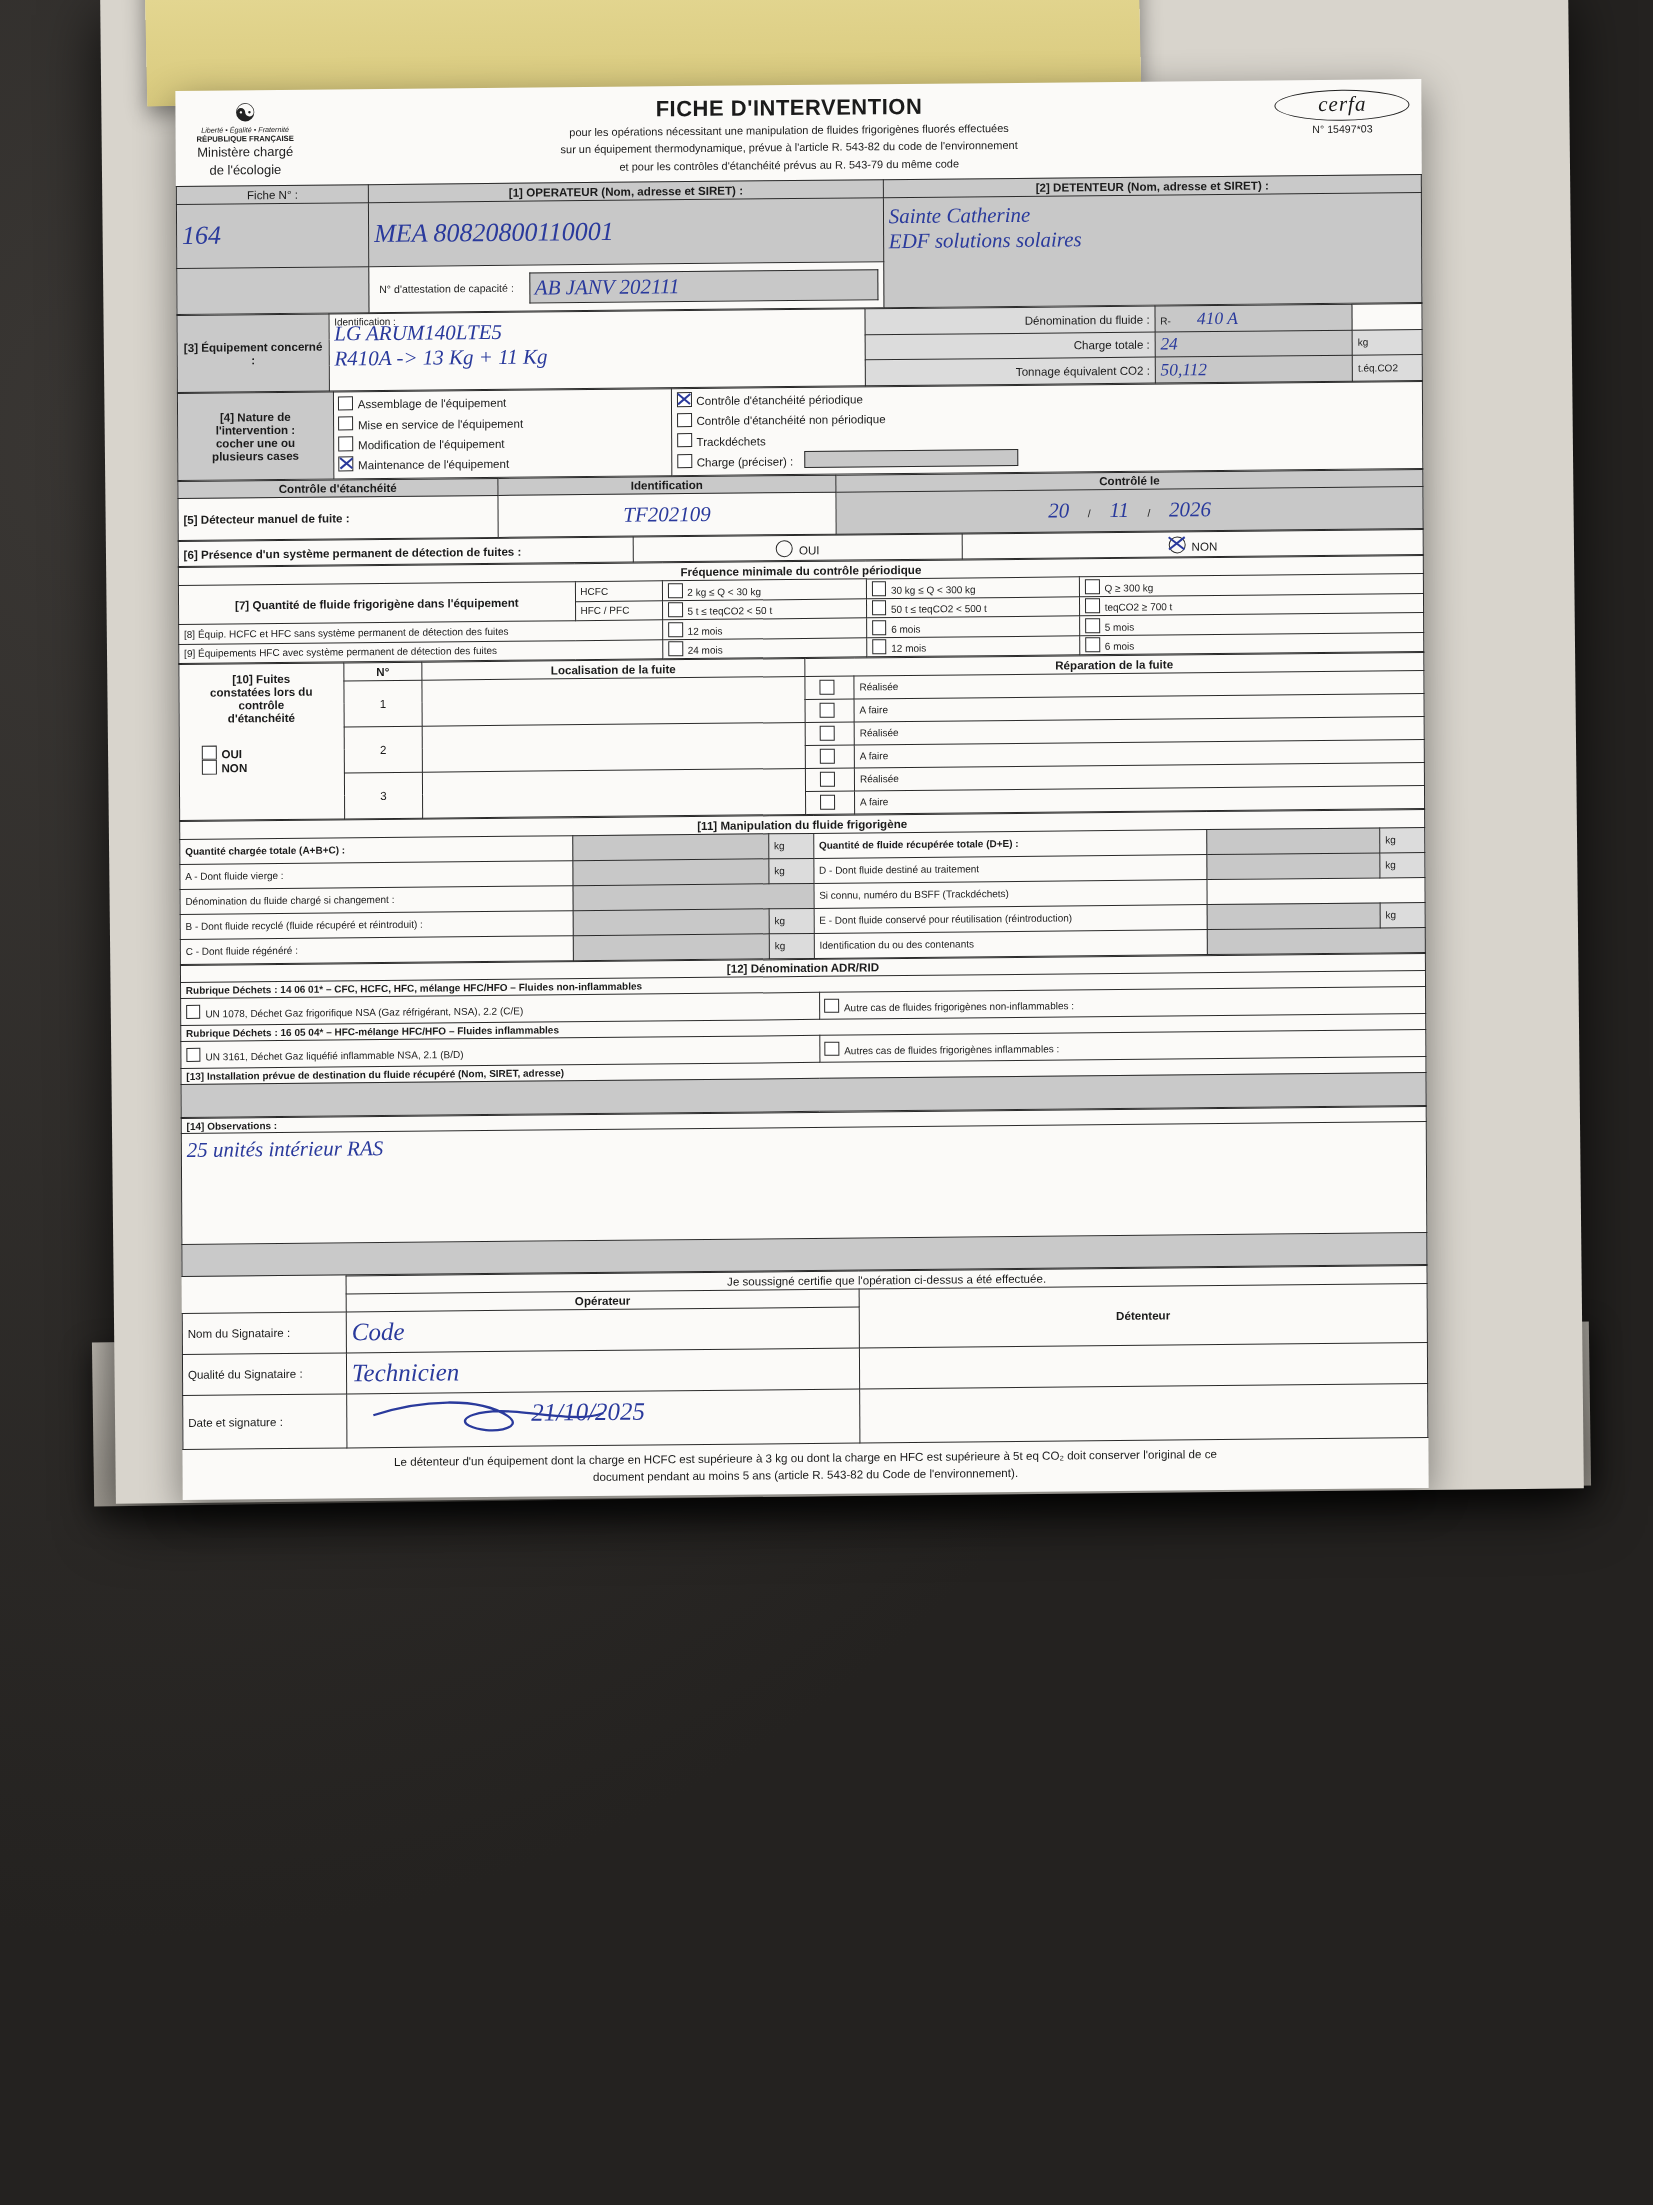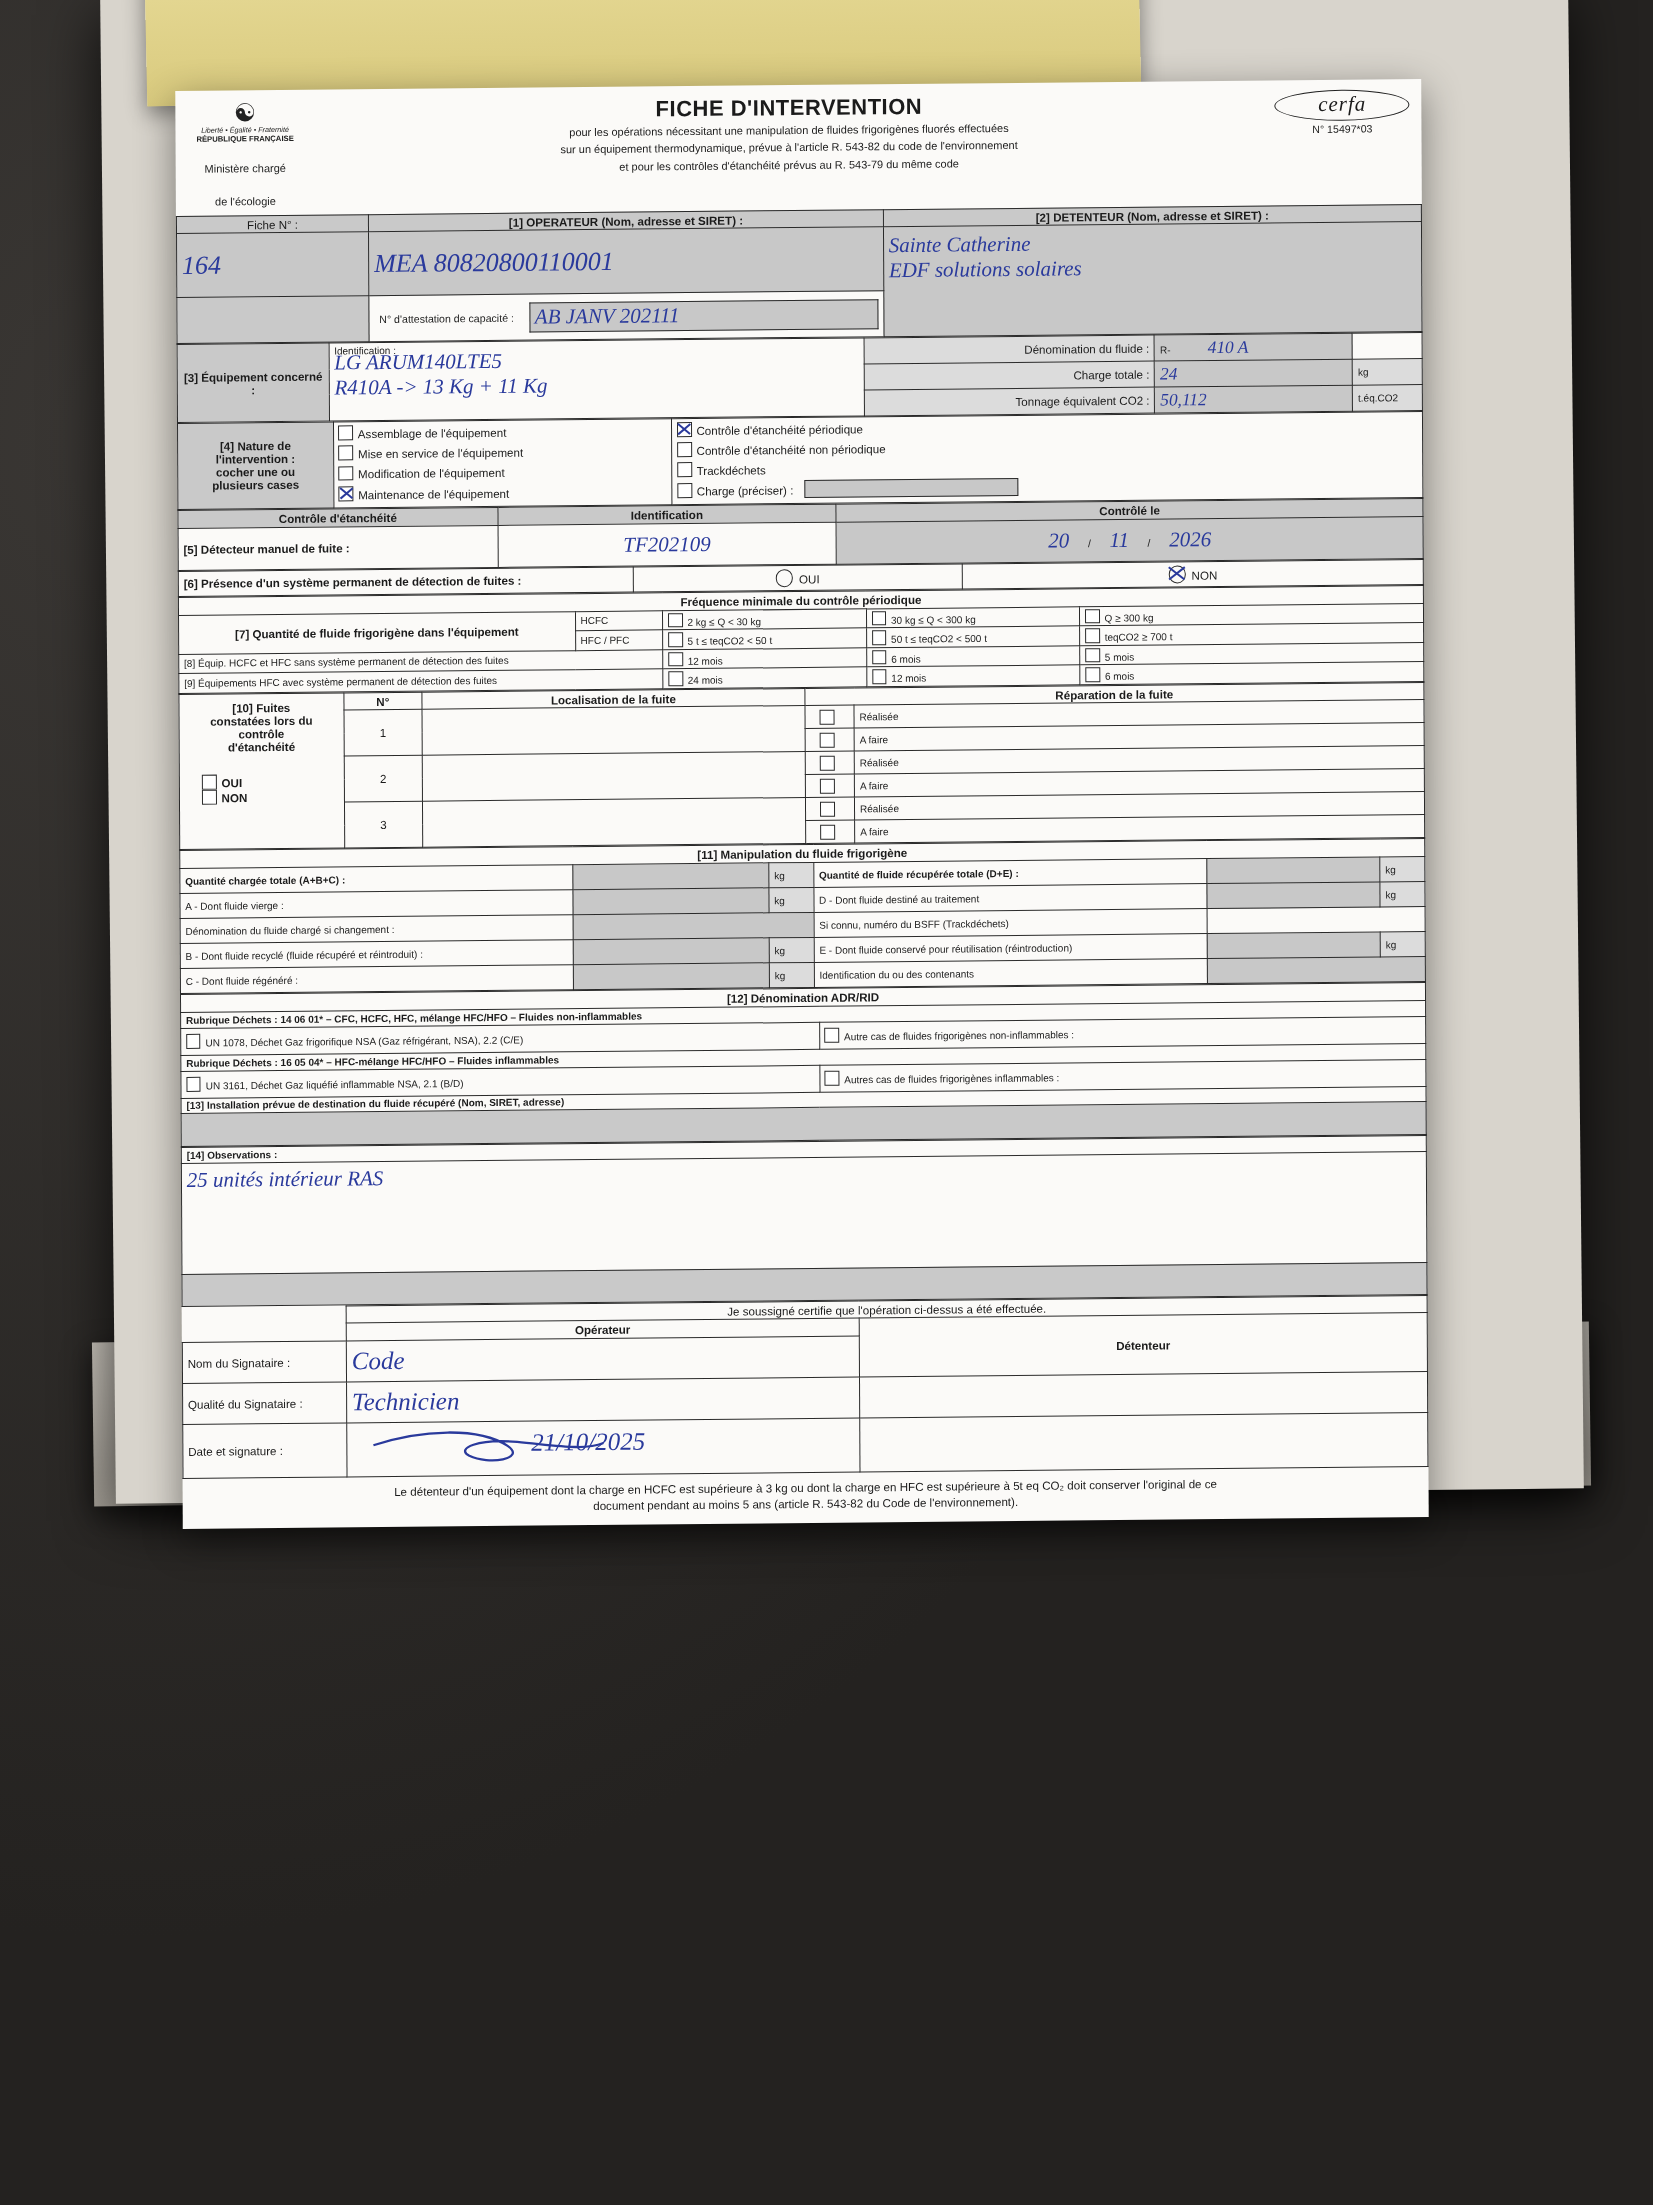--- a/index.html
+++ b/index.html
@@ -54,21 +54,21 @@
     box-shadow:0 11.6px 39px rgba(0,0,0,.45);
     color:#1b1b1b;
     font-size:12px;
     padding-bottom:3.9px;
   }
   .hdr{display:flex;align-items:flex-start;padding:9.7px 11.6px 5.8px 11.6px;position:relative;}
   .marianne{width:116px;text-align:center;font-size:7.7px;line-height:1.25;color:#222;}
   .marianne .mk{font-size:25px;line-height:1;}
   .marianne .mt1{font-style:italic;font-size:7.2px;}
   .marianne .mt2{font-weight:bold;font-size:7.7px;}
-  .marianne .mt3{font-size:11px;margin-top:19px;}
+  .marianne .mt3{font-size:13px;margin-top:1px;}
   .title-wrap{flex:1;text-align:center;}
   .title{font-size:22px;font-weight:bold;letter-spacing:0.5px;}
   .subtitle{font-size:11px;line-height:1.45;margin-top:1.9px;}
   .cerfa{width:135px;text-align:center;}
   .cerfa .oval{
     border:1.9px solid #222;border-radius:50%;
     font-family:"Liberation Serif",serif;font-style:italic;font-size:21px;
     padding:1px 0 2.9px 0;letter-spacing:1px;
   }
   .cerfa .num{font-size:10.6px;margin-top:2.9px;}
@@ -202,21 +202,21 @@
         <span>[3] Équipement concerné :</span>
       </td>
       <td rowspan="3" style="width:541px;vertical-align:top">
         <div class="xs">Identification :</div>
         <div class="hw s" style="margin-top:-5.8px">LG ARUM140LTE5</div>
         <div class="hw s">R410A -&gt; 13 Kg + 11 Kg</div>
       </td>
       <td class="lgrey" style="width:290px;text-align:right">Dénomination du fluide :</td>
       <td class="cell-input" style="width:193px">
         <span class="xs">R-</span>
-        <span class="hw xsz" style="margin-left:34px">410 A</span>
+        <span class="hw xsz" style="margin-left:23px">410 A</span>
       </td>
       <td style="width:60px"></td>
     </tr>
     <tr>
       <td class="lgrey" style="text-align:right">Charge totale :</td>
       <td class="cell-input">
         <span class="hw xsz" style="">24</span>
       </td>
       <td class="lgrey xs">kg</td>
     </tr>

